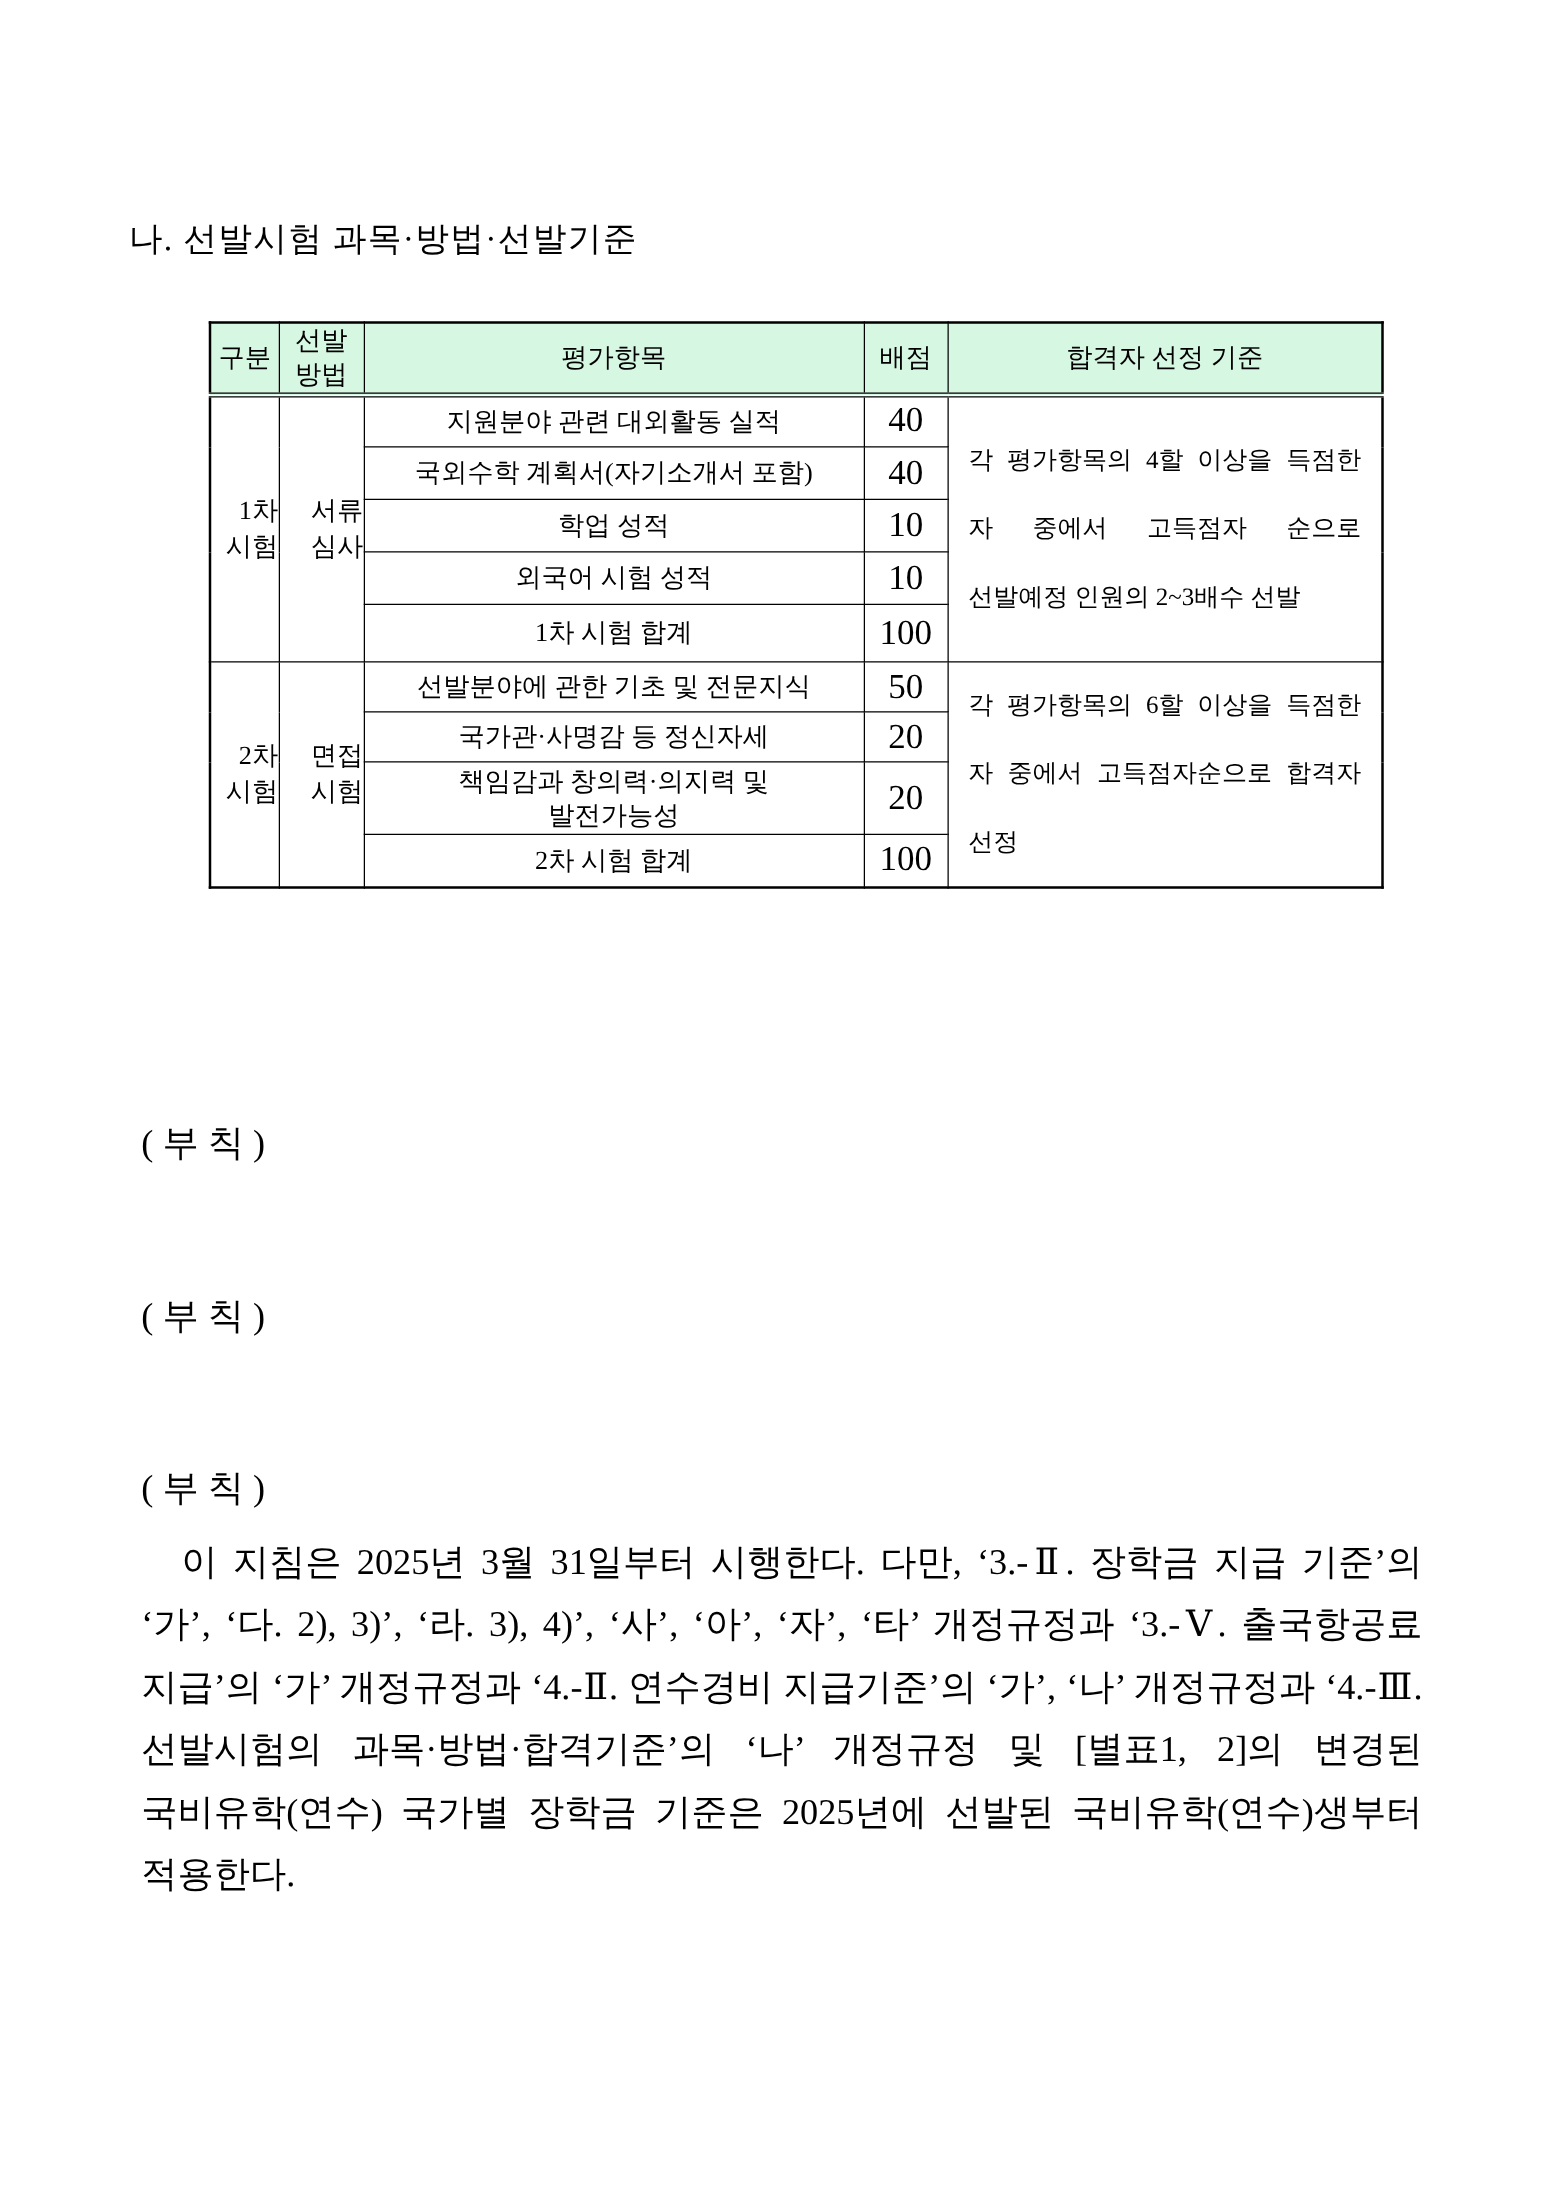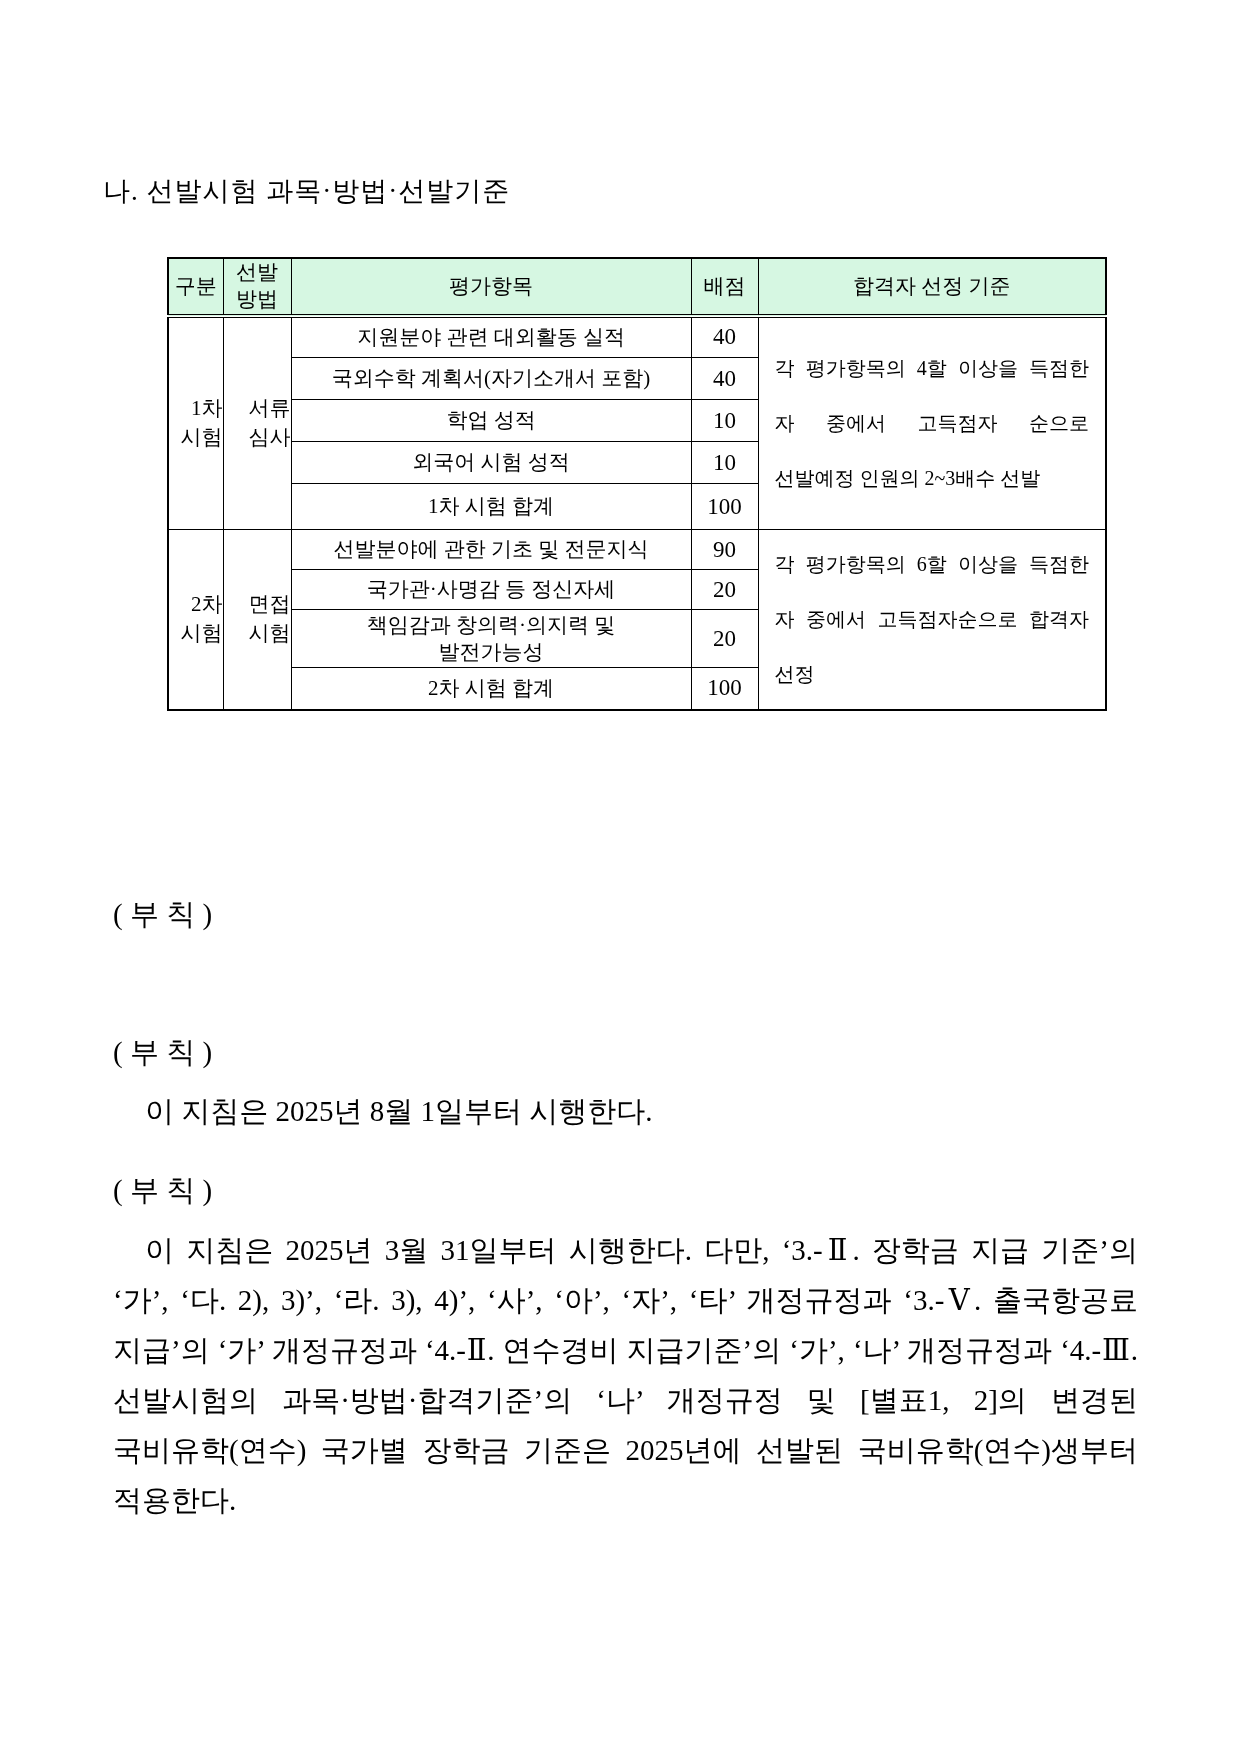--- a/index.html
+++ b/index.html
@@ -34,21 +34,21 @@
   }
   .score-table thead tr { height:44px; }
   .score-table th {
     background:#d6f7e2;
     font-size:21px; line-height:1.3;
     white-space:pre-line;
     border-bottom:4px double #000;
   }
   td.stage { font-size:21px; line-height:1.4; white-space:pre-line;text-align:right; }
   td.item  { font-size:21px; line-height:1.25; white-space:pre-line; }
-  td.score { font-size:23px; }
+  td.score { font-size:28px; }
   td.criteria {
     text-align:justify; text-align-last:left;
     vertical-align:middle;
     font-size:20px; line-height:55px;
     padding:0 16px;
     word-break:keep-all;
   }
   tr.h42 { height:42px; }
   tr.h46 { height:46px; }
   tr.h40 { height:40px; }
@@ -124,21 +124,21 @@
         <td class="item">1차 시험 합계</td>
         <td class="score">100</td>
       </tr>
 
       <tr class="h40">
         <td class="stage" rowspan="4">2차
 시험</td>
         <td class="stage" rowspan="4">면접
 시험</td>
         <td class="item">선발분야에 관한 기초 및 전문지식</td>
-        <td class="score">90</td>
+        <td class="score">50</td>
         <td class="criteria" rowspan="4">각 평가항목의 6할 이상을 득점한 자 중에서 고득점자순으로 합격자 선정</td>
       </tr>
       <tr class="h40">
         <td class="item">국가관·사명감 등 정신자세</td>
         <td class="score">20</td>
       </tr>
       <tr class="h58">
         <td class="item">책임감과 창의력·의지력 및
 발전가능성</td>
         <td class="score">20</td>
@@ -147,18 +147,17 @@
         <td class="item">2차 시험 합계</td>
         <td class="score">100</td>
       </tr>
     </tbody>
   </table>
 
 
   <div class="buchik-title pos-b1-h">( 부 칙 )</div>
 
   <div class="buchik-title pos-b2-h">( 부 칙 )</div>
-  <p class="para indent pos-b2-p">이 지침은 2025년 8월 1일부터 시행한다.</p>
 
   <div class="buchik-title pos-b3-h">( 부 칙 )</div>
   <p class="para indent pos-b3-p">이 지침은 2025년 3월 31일부터 시행한다. 다만, ‘3.-Ⅱ. 장학금 지급 기준’의 ‘가’, ‘다. 2), 3)’, ‘라. 3), 4)’, ‘사’, ‘아’, ‘자’, ‘타’ 개정규정과 ‘3.-Ⅴ. 출국항공료 지급’의 ‘가’ 개정규정과 ‘4.-Ⅱ. 연수경비 지급기준’의 ‘가’, ‘나’ 개정규정과 ‘4.-Ⅲ. 선발시험의 과목·방법·합격기준’의 ‘나’ 개정규정 및 [별표1, 2]의 변경된 국비유학(연수) 국가별 장학금 기준은 2025년에 선발된 국비유학(연수)생부터 적용한다.</p>
 
 </div>
 
 </body></html>

